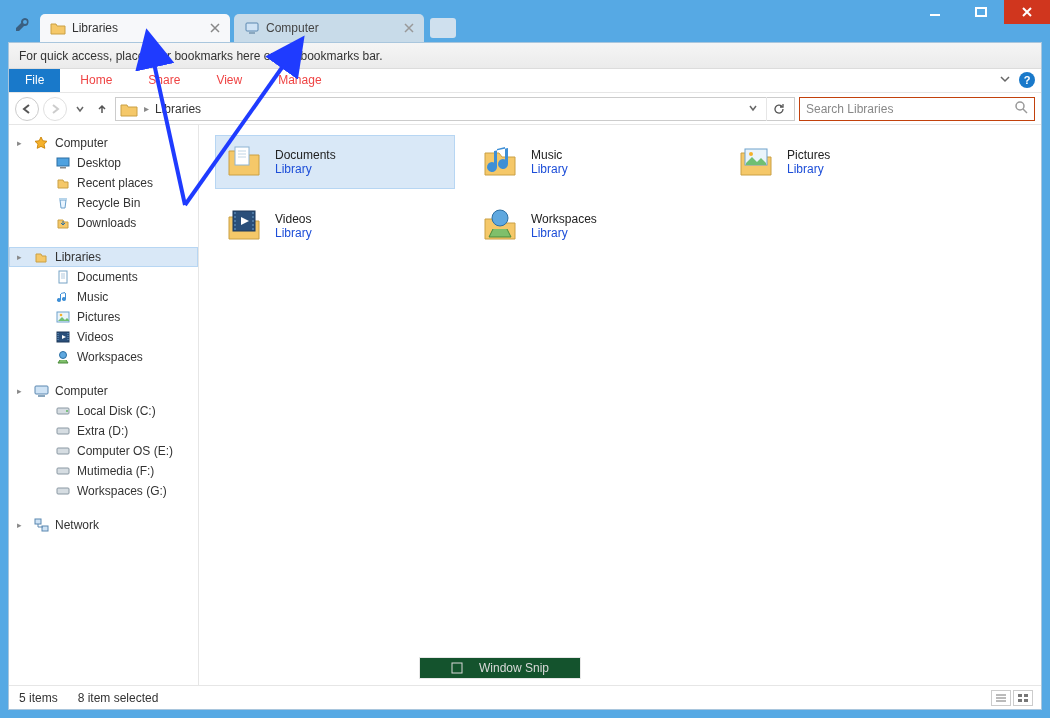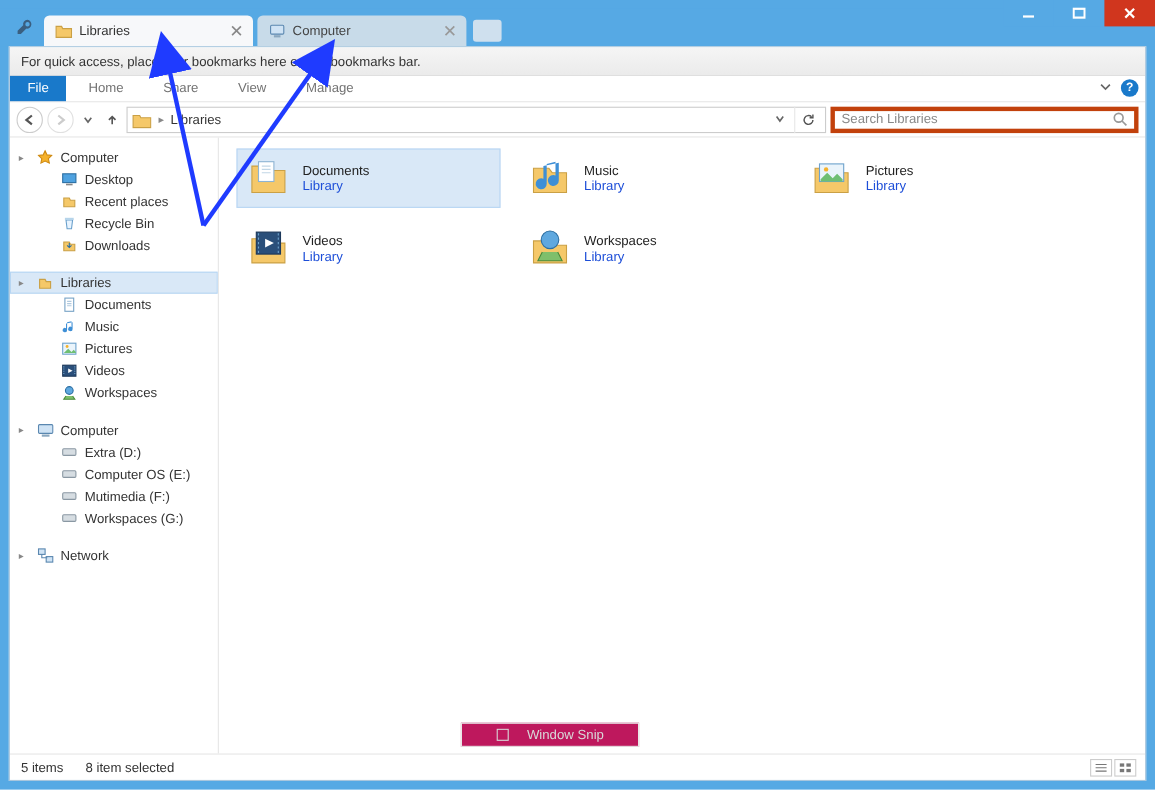--- a/index.html
+++ b/index.html
@@ -73,21 +73,21 @@
     display:flex; align-items:center;
     padding-left:10px; color:#333;
   }
 
   .ribbon-tabs {
     height: 24px; flex:0 0 24px;
     display:flex; align-items:stretch;
     border-bottom:1px solid #e6e6e6;
     position:relative;
   }
-  .rtab { padding: 4px 16px; color:#737373; }
+  .rtab { padding: 4px 16px; color:#ef4444; }
   .rtab.file { background:#1979ca; color:#ffffff; }
   .rtab + .rtab { margin-left: 4px; }
   .ribbon-right { position:absolute; right:6px; top:3px; display:flex; align-items:center; gap:8px; }
   .chev { color:#666; }
   .help { width:16px;height:16px;border-radius:50%;background:#1979ca;color:#fff;display:flex;align-items:center;justify-content:center;font-weight:bold;font-size:11px; }
 
   .addrbar {
     height: 32px; flex:0 0 32px;
     display:flex; align-items:center; gap:4px;
     padding: 0 6px;
@@ -102,21 +102,21 @@
   .addrbox {
     flex:1; height:24px; border:1px solid #ccc; display:flex; align-items:center; padding:0 4px; gap:4px;
   }
   .addrbox .folder-icon { width:18px;height:18px; }
   .addrbox .sep { color:#888; font-size:10px; padding:0 2px; }
   .addrbox .crumb { color:#333; }
   .addrbox .spacer { flex:1; }
   .addrbox .drop { color:#666; padding:0 4px; }
   .refresh { width:24px;height:24px;display:flex;align-items:center;justify-content:center;color:#555; border-left:1px solid #e6e6e6; }
   .searchbox {
-    width:280px; height:24px; border:4px solid #c2410c; display:flex; align-items:flex-start; padding:0 6px; gap:6px; color:#888;
+    width:236px; height:24px; border:1px solid #c2410c; display:flex; align-items:center; padding:0 6px; gap:6px; color:#888;
     position:relative;
   }
   .searchbox input { border:none; outline:none; flex:1; font-size:12px; color:#333; background:transparent; }
   .searchbox input::placeholder { color:#888; }
   .searchbox .mag { position:absolute; right:6px; color:#888; }
 
   .body {
     flex:1; display:flex; min-height:0;
   }
   .sidebar {
@@ -149,21 +149,21 @@
   .status {
     height:24px; flex:0 0 24px; border-top:1px solid #e6e6e6;
     display:flex; align-items:center; padding:0 10px; gap:20px; color:#333;
     position:relative;
   }
   .status .views { position:absolute; right:8px; display:flex; gap:2px; }
   .viewbtn { width:20px;height:16px; border:1px solid #ccc; display:flex;align-items:center;justify-content:center;color:#666;font-size:9px; }
 
   .ghostbtn {
     position:absolute; bottom:30px; left:410px; width:162px; height:22px;
-    border:1px solid #e7e7e7; background:#be185d; color:#d9d9d9;
+    border:1px solid #e7e7e7; background:#14532d; color:#d9d9d9;
     display:flex; align-items:center; justify-content:center; gap:16px;
     font-size:11px;
   }
 
   
   .arrows { position:absolute; left:0; top:0; pointer-events:none; z-index:40; }
 
   
   .ico { width:16px; height:16px; display:inline-flex; align-items:center; justify-content:center; }
   .folder-mini svg, .ico svg { display:block; }
@@ -420,20 +420,29 @@
                   <rect x="1" y="1" width="13" height="8" rx="1" fill="#cfe3f5" stroke="#5a87b0"></rect>
                   <rect x="4" y="10" width="7" height="2" fill="#8aa7bf"></rect>
                 </svg>
               </span>
             <span>Computer</span>
           </div>
           <div class="tree-item">
             <span class="ico">
                 <svg width="14" height="10">
                   <rect x="1" y="2" width="12" height="6" rx="1" fill="#d6dde2" stroke="#8a98a3"></rect>
+                  <circle cx="11" cy="5" r="1" fill="#5fb65f"></circle>
+                </svg>
+              </span>
+            <span>Local Disk (C:)</span>
+          </div>
+          <div class="tree-item">
+            <span class="ico">
+                <svg width="14" height="10">
+                  <rect x="1" y="2" width="12" height="6" rx="1" fill="#d6dde2" stroke="#8a98a3"></rect>
                 </svg>
               </span>
             <span>Extra (D:)</span>
           </div>
           <div class="tree-item">
             <span class="ico">
                 <svg width="14" height="10">
                   <rect x="1" y="2" width="12" height="6" rx="1" fill="#d6dde2" stroke="#8a98a3"></rect>
                 </svg>
               </span>

